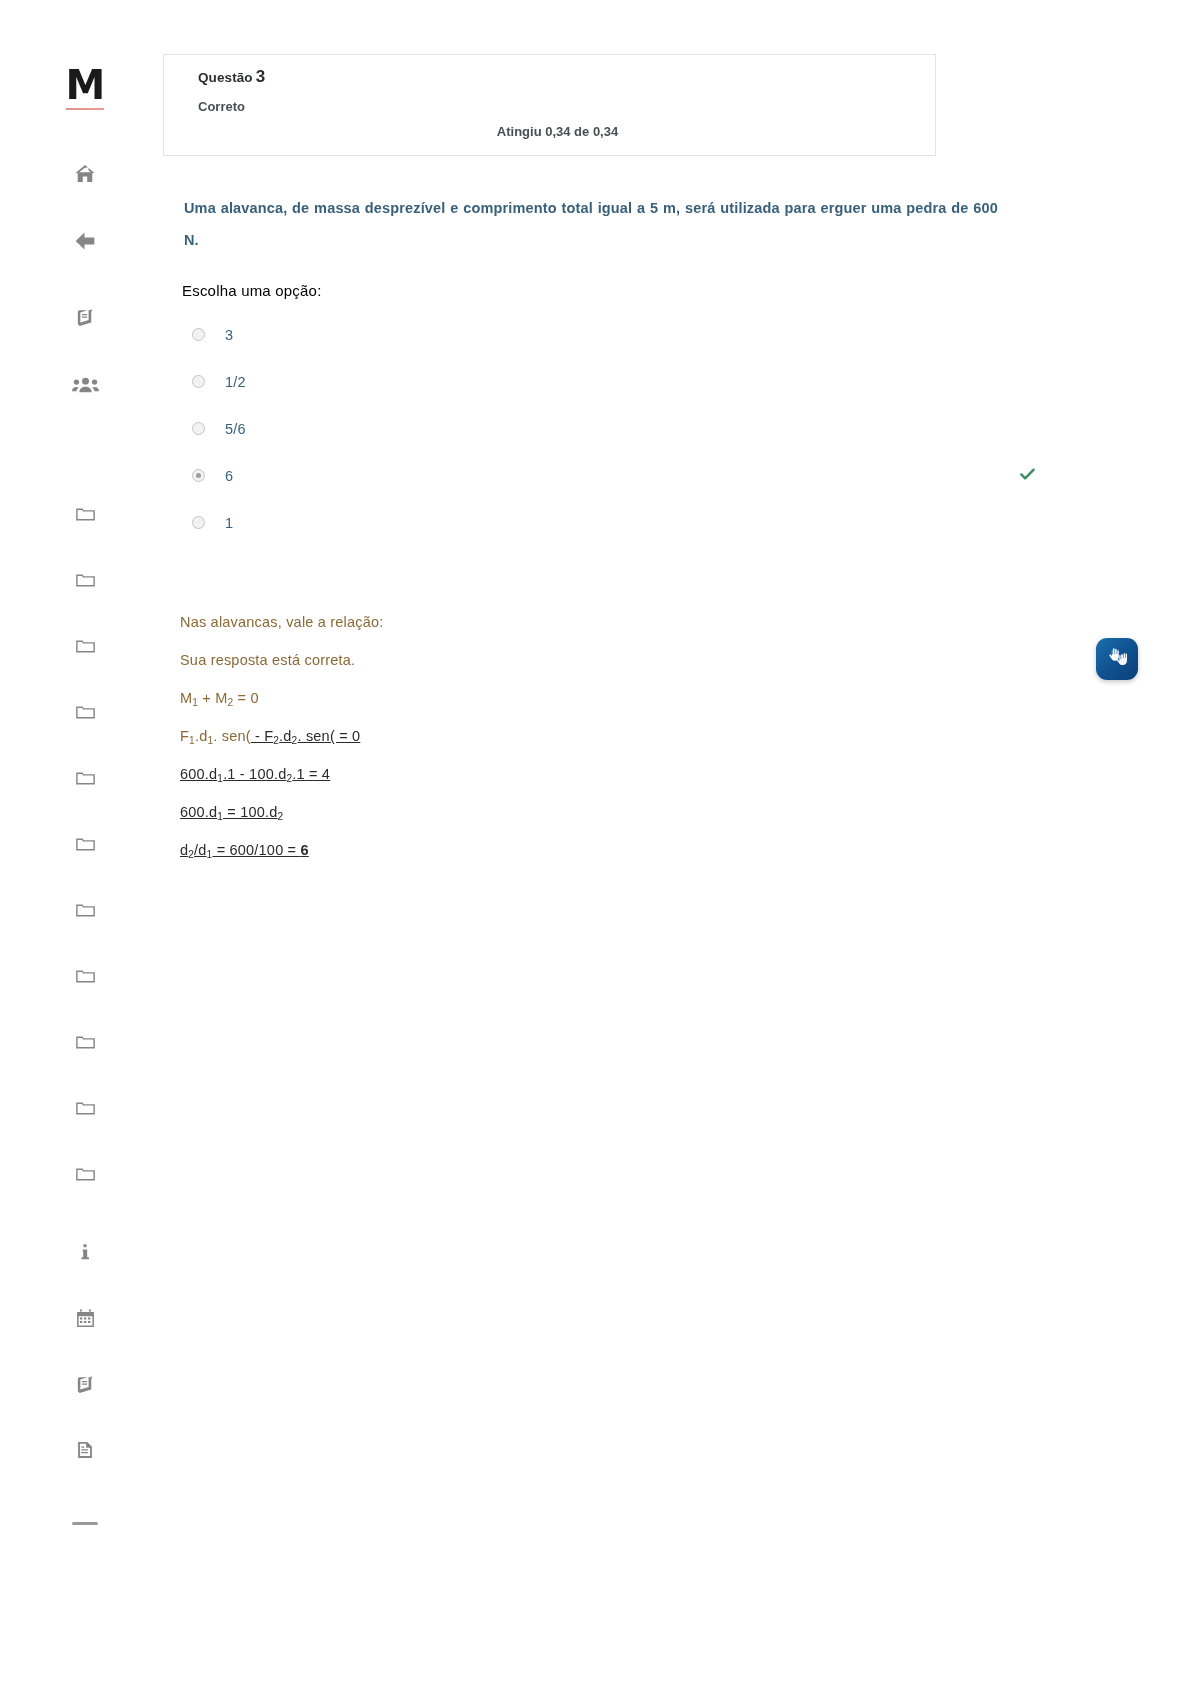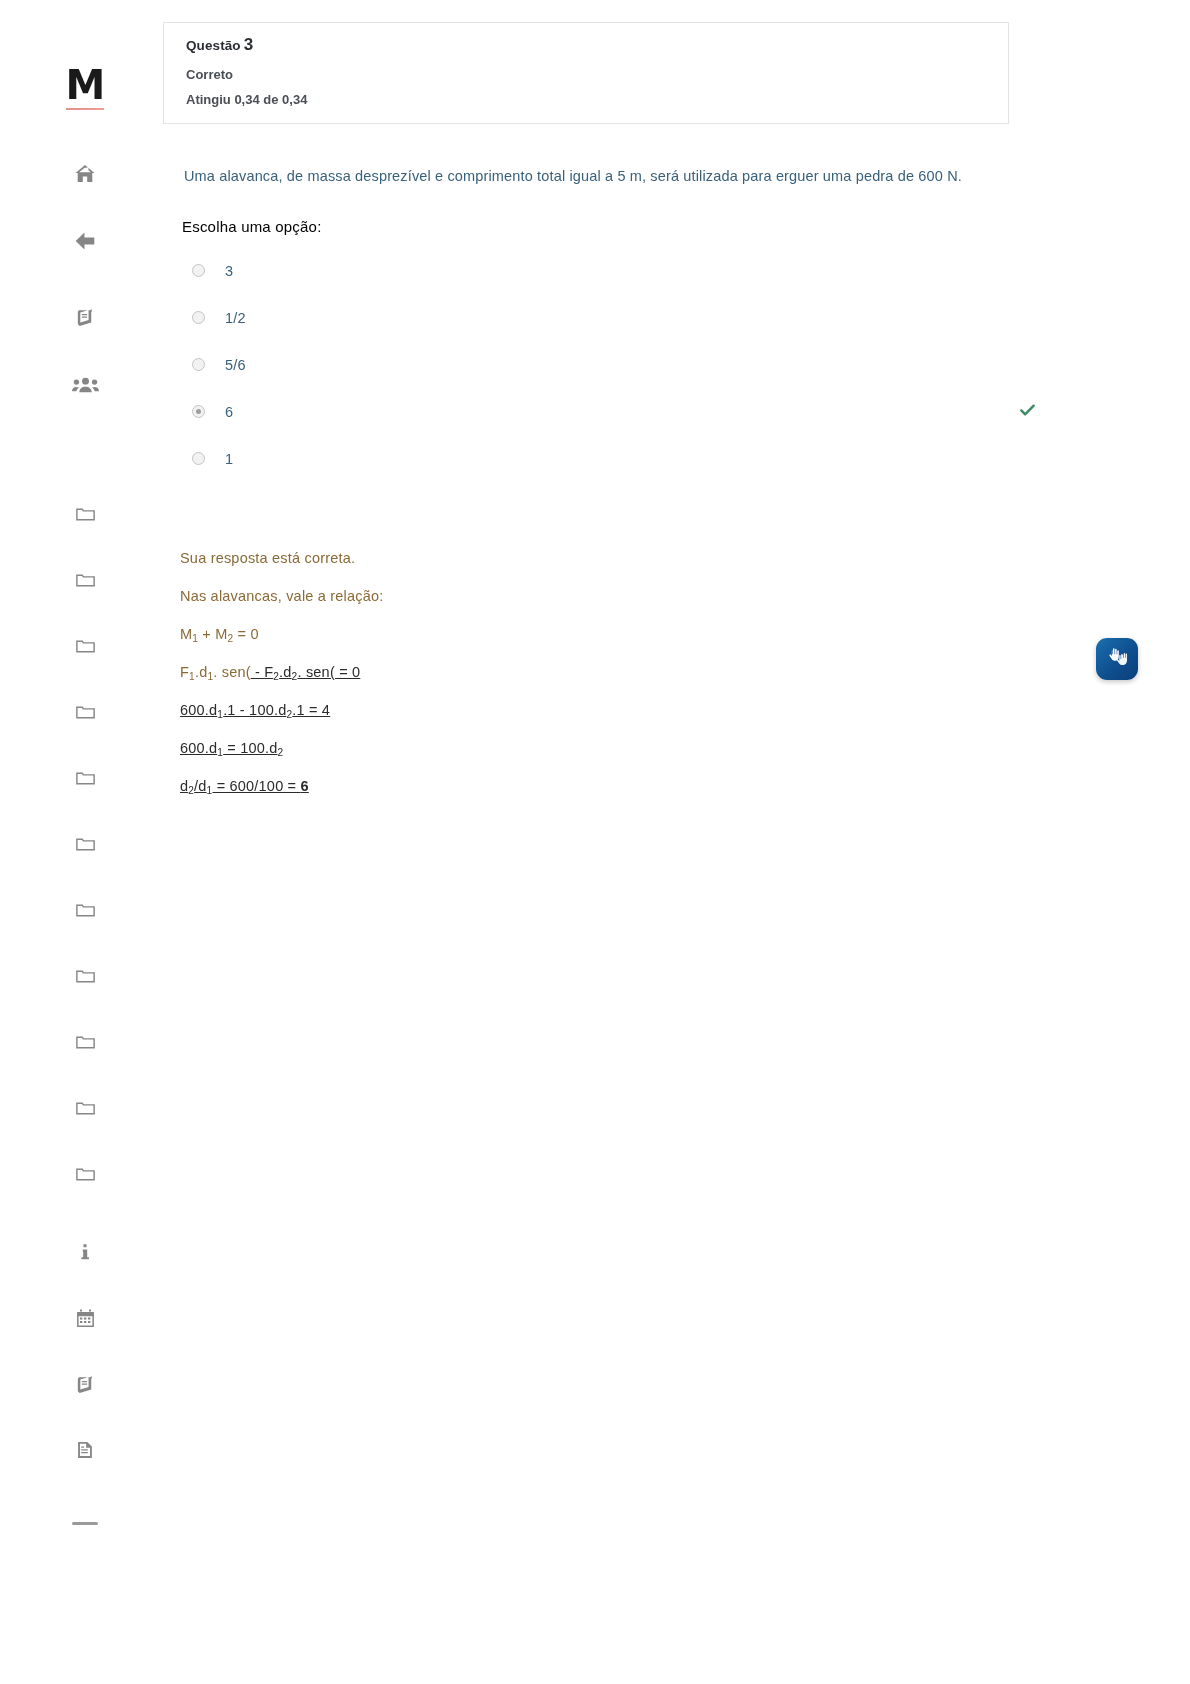--- a/index.html
+++ b/index.html
@@ -76,59 +76,59 @@
   .main {
     position: absolute;
     left: 170px;
     top: 0;
     width: 1020px;
     padding: 0;
   }
 
   
   .qbox {
-    margin-top: 22px;
+    margin-top: 54px;
     margin-left: -7px;
-    width: 846px;
+    width: 773px;
     border: 1px solid #e3e3e3;
     background: #ffffff;
-    padding: 12px 18px 16px 22px;
+    padding: 12px 18px 16px 34px;
   }
   .qbox-title {
     font-size: 13.5px;
     color: #2b2f33;
     font-weight: 700;
     letter-spacing: .1px;
     margin-bottom: 12px;
   }
   .qbox-title .qnum {
     font-size: 17px;
     font-weight: 700;
     margin-left: 3px;
   }
   .qbox-line {
     font-size: 13px;
     color: #4a4f55;
     margin-bottom: 10px;
     font-weight: 700;
   }
-  .qbox-line:last-child { margin-bottom: 0; }
+  .qbox-line:last-child { margin-bottom: 0; text-align: center; }
 
   
   .qtext {
     margin-top: 36px;
     margin-left: 14px;
     width: 814px;
     color: #39607a;
     font-size: 14.5px;
     line-height: 2.22;
     text-align: justify;
     letter-spacing: .15px;
   }
-  .qtext p { margin: 0 0 6px 0; }
+  .qtext p { margin: 0 0 6px 0; font-weight: bold; }
 
   .prompt {
     margin-top: 26px;
     margin-left: 12px;
     color: #000000;
     font-size: 15px;
     letter-spacing: .2px;
   }
 
   
@@ -419,22 +419,22 @@
 
       <div class="option-row">
         <span class="radio"></span>
         <span class="option-label">1</span>
       </div>
 
     </div>
 
     <div class="feedback">
 
+      <div class="fb-line"> Nas alavancas, vale a relação:</div>
       <div class="fb-line">Sua resposta está correta.</div>
-      <div class="fb-line"> Nas alavancas, vale a relação:</div>
 
       <div class="fb-line">
         <span>M</span><sub>1</sub><span> + M</span><sub>2</sub><span> = 0</span>
       </div>
 
       <div class="fb-line">
         <span>F</span><sub>1</sub><span>.d</span><sub>1</sub><span>. sen(</span><span class="u dark"><span> - F</span><sub>2</sub><span>.d</span><sub>2</sub><span>. sen( = 0</span></span>
       </div>
 
       <div class="fb-line u dark">

